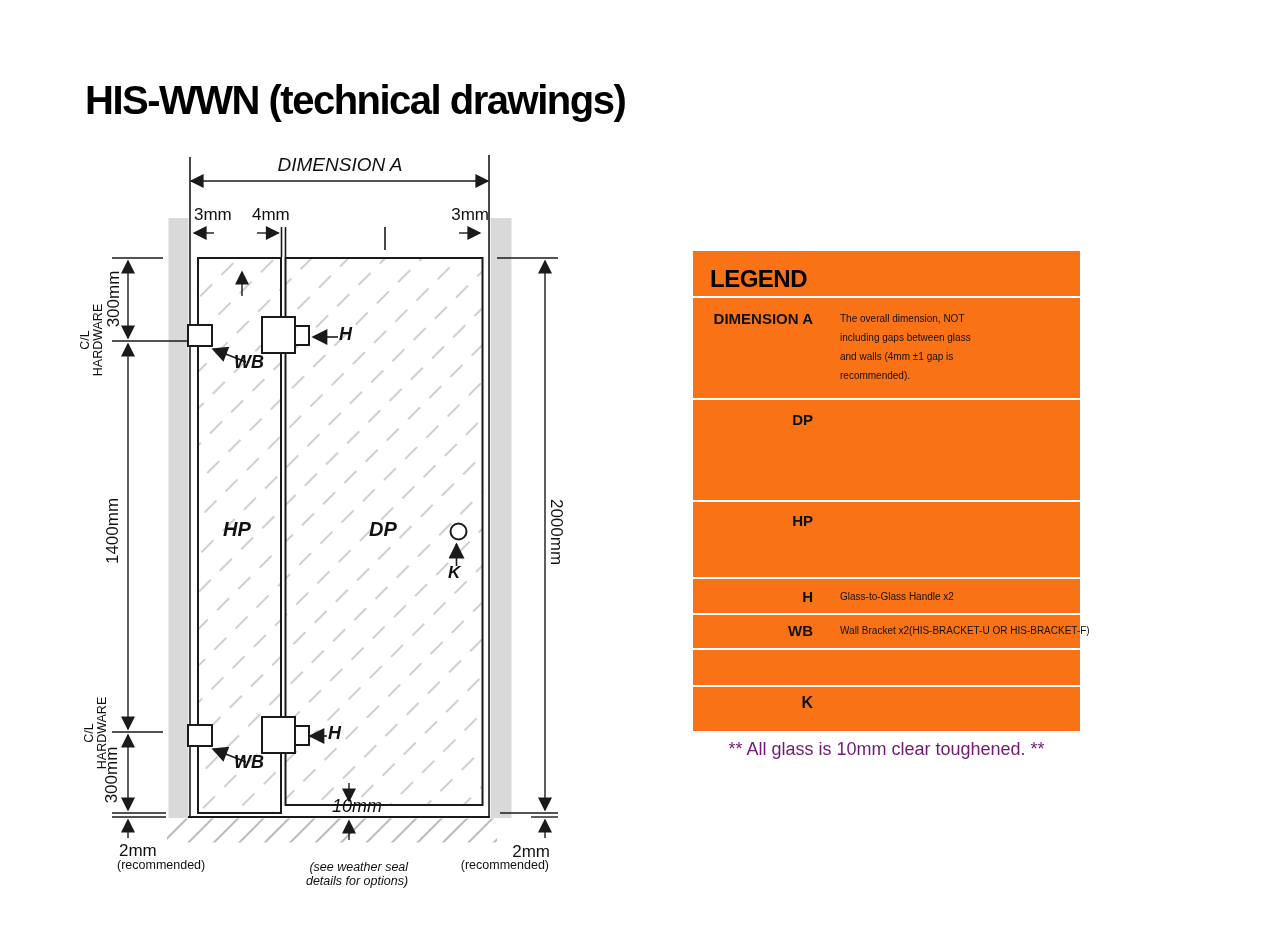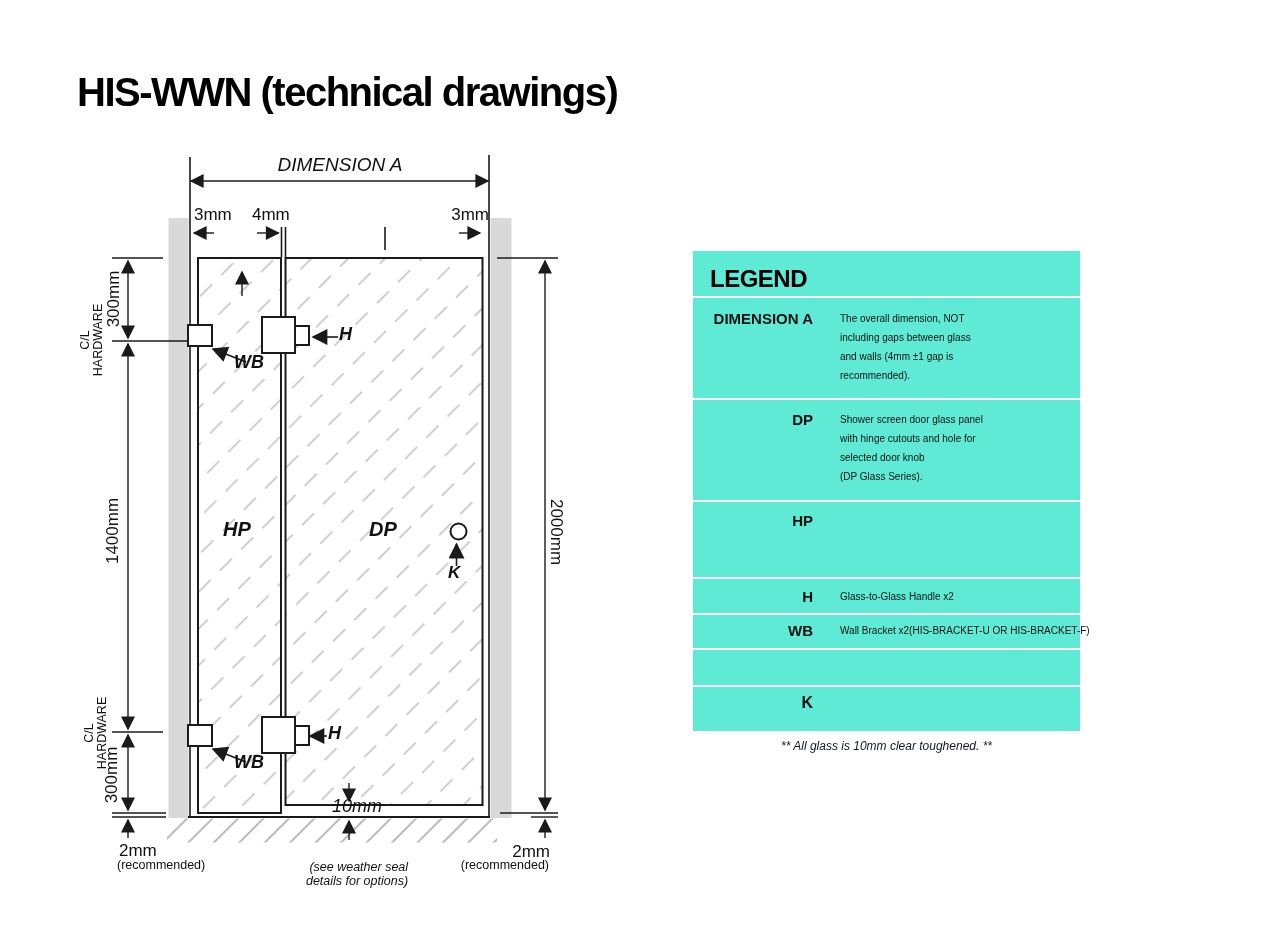--- a/index.html
+++ b/index.html
@@ -1,21 +1,21 @@
 <!DOCTYPE html>
 <html><head>
 <meta charset="utf-8">
 <style>
   html,body{margin:0;padding:0;background:#fff;}
   .stage{
     position:relative;width:1285px;height:944px;background:#ffffff;overflow:hidden;
     font-family:"Liberation Sans","DejaVu Sans",sans-serif;color:#111;
   }
   .page-title{
-    position:absolute;left:77px;top:70px;margin:0;
+    position:absolute;left:77px;top:70px;margin:8px;
     font-size:40px;font-weight:bold;letter-spacing:-1.5px;line-height:1.1;color:#000;
   }
   svg.drawing{position:absolute;left:0;top:0;}
   .lbl{position:absolute;line-height:1.05;color:#111;white-space:nowrap;}
   .dim{font-size:17px;}
   .dim-sm{font-size:12.5px;text-align:right;}
   .ital{font-style:italic;}
   .dima{font-size:19px;font-style:italic;}
   .callout{font-size:18px;font-weight:bold;font-style:italic;}
   .panel-label{font-size:20px;font-weight:bold;font-style:italic;}
@@ -23,21 +23,21 @@
   .rotm90{transform:translate(-50%,-50%) rotate(-90deg);transform-origin:center;}
   .rot90{transform:translate(-50%,-50%) rotate(90deg);transform-origin:center;}
   .ctr{transform:translateX(-50%);}
   .rgt{transform:translateX(-100%);}
   .pre{white-space:pre-line;text-align:right;line-height:14px;}
   .cl-hw{font-size:12.5px;line-height:13px;text-align:center;white-space:pre-line;}
 
   
   .legend{
     position:absolute;left:693px;top:251px;width:387px;height:480px;
-    background:#5eead4;box-sizing:border-box;
+    background:#f97316;box-sizing:border-box;
   }
   .legend-header{
     box-sizing:border-box;height:45px;padding:14px 0 0 17px;
     font-size:24px;font-weight:bold;letter-spacing:-0.5px;color:#000;
   }
   .lrow{
     box-sizing:border-box;display:flex;border-top:2px solid #ffffff;
   }
   .lterm{
     width:120px;flex:0 0 120px;text-align:right;
@@ -51,21 +51,21 @@
   .r1{height:102px;padding-top:11px;}
   .r2{height:102px;padding-top:10px;}
   .r3{height:77px;padding-top:9px;}
   .r4{height:36px;padding-top:8px;}
   .r5{height:35px;padding-top:6px;}
   .r6{height:37px;}
   .r7{height:46px;padding-top:6px;}
   .r7 .lterm,.r7 .ldesc{font-size:16px;}
   .legend-footnote{
     position:absolute;left:693px;top:739px;width:387px;text-align:center;
-    font-size:12px;font-style:italic;color:#0f172a;
+    font-size:18px;color:#701a75;
   }
 </style>
 </head>
 <body>
 
 <div class="stage">
 
   <h1 class="page-title">HIS-WWN (technical drawings)</h1>
 
   <svg class="drawing" width="660" height="944" viewBox="0 0 660 944">
@@ -181,24 +181,20 @@
     <div class="legend-header">LEGEND</div>
     <div class="lrow r1">
       <div class="lterm">DIMENSION A</div>
       <div class="ldesc">The overall dimension, NOT
 including gaps between glass
 and walls (4mm ±1 gap is
 recommended).</div>
     </div>
     <div class="lrow r2">
       <div class="lterm">DP</div>
-      <div class="ldesc">Shower screen door glass panel
-with hinge cutouts and hole for
-selected door knob
-(DP Glass Series).</div>
     </div>
     <div class="lrow r3">
       <div class="lterm">HP</div>
     </div>
     <div class="lrow r4">
       <div class="lterm">H</div>
       <div class="ldesc">Glass-to-Glass Handle x2</div>
     </div>
     <div class="lrow r5">
       <div class="lterm">WB</div>

